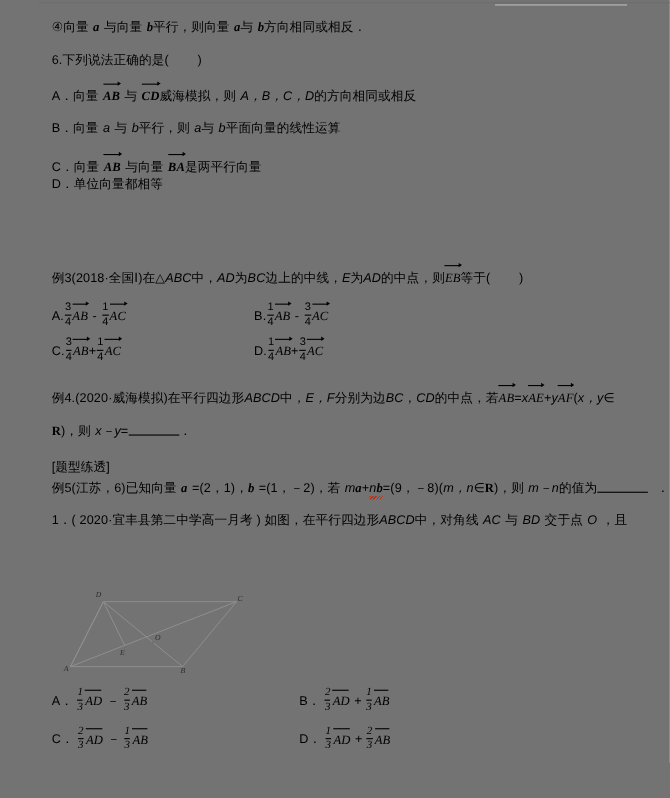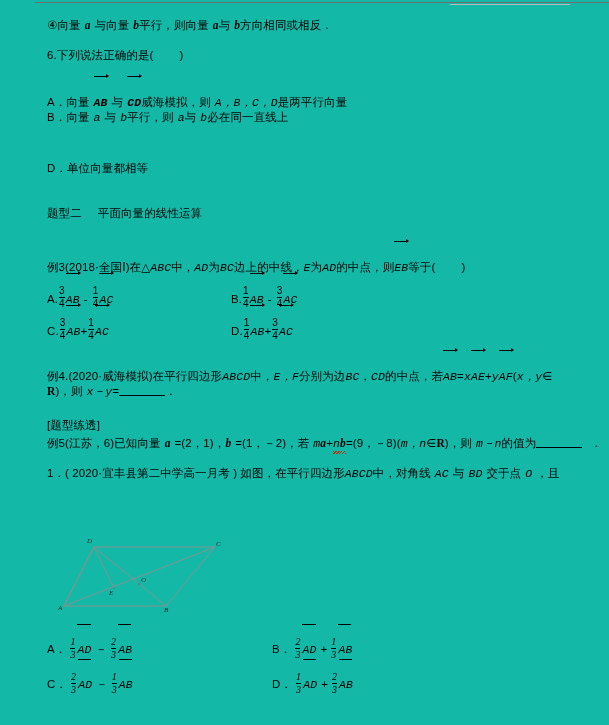--- a/index.html
+++ b/index.html
@@ -11,21 +11,21 @@
     width: 609px;
     height: 725px;
     position: relative;
     font-family: "Liberation Sans", "DejaVu Sans", sans-serif;
     color: #000000;
     overflow: hidden;
   }
   .page {
     position: absolute;
     inset: 0;
-    background: #14b8a6;
+    background: #737373;
   }
   
   .top-rule {
     position: absolute;
     left: 35px;
     top: 2px;
     width: 574px;
     height: 1px;
     background: #6e6e6e;
   }
@@ -40,33 +40,33 @@
 
   .line {
     position: absolute;
     left: 47px;
     font-size: 11.5px;
     line-height: 14px;
     white-space: nowrap;
     letter-spacing: 0.1px;
   }
   .cn { font-family: "Liberation Sans", "DejaVu Sans", sans-serif; }
-  .it  { font-style: italic; font-family: Liberation Mono, monospace; }
+  .it  { font-style: italic; font-family: Liberation Sans, sans-serif; }
   .bi  { font-style: italic; font-weight: bold; font-family: "Liberation Serif","DejaVu Serif", serif; }
   .bs  { font-weight: bold; font-family: "Liberation Serif","DejaVu Serif", serif; }
   .sp  { display:inline-block; width:4px; }
   .sp2 { display:inline-block; width:8px; }
 
   
   .vec {
     position: relative;
     display: inline-block;
     font-style: italic;
-    font-family: Liberation Mono, monospace;
-    padding-top: 18px;
+    font-family: Liberation Serif, serif;
+    padding-top: 3px;
   }
   .vec::before {
     content: "";
     position: absolute;
     left: 0; right: 1px; top: -2px;
     height: 1px;
     background: #000;
   }
   .vec::after {
     content: "";
@@ -160,35 +160,35 @@
 
   <div class="line" style="top:18px">
     <span class="cn">④</span><span class="cn">向量</span><span class="sp"></span><span class="bi">a</span><span class="sp"></span><span class="cn">与向量</span><span class="sp"></span><span class="bi">b</span><span class="cn">平行，则向量</span><span class="sp"></span><span class="bi">a</span><span class="cn">与</span><span class="sp"></span><span class="bi">b</span><span class="cn">方向相同或相反．</span>
   </div>
 
   <div class="line" style="top:48px">
     <span class="cn">6.下列说法正确的是(</span><span class="paren-gap"></span><span class="cn">)</span>
   </div>
 
   <div class="line" style="top:78px">
-    <span class="cn">A．</span><span class="cn">向量</span><span class="sp"></span><span class="vec bold">AB</span><span class="sp"></span><span class="cn">与</span><span class="sp"></span><span class="vec bold">CD</span><span class="cn">威海模拟，则</span><span class="sp"></span><span class="it">A，B，C，D</span><span class="cn">是两平行向量</span>
+    <span class="cn">A．</span><span class="cn">向量</span><span class="sp"></span><span class="vec bold">AB</span><span class="sp"></span><span class="cn">与</span><span class="sp"></span><span class="vec bold">CD</span><span class="cn">威海模拟，则</span><span class="sp"></span><span class="it">A，B，C，D</span><span class="cn">的方向相同或相反</span>
   </div>
 
   <div class="line" style="top:110px">
-    <span class="cn">B．</span><span class="cn">向量</span><span class="sp"></span><span class="it">a</span><span class="sp"></span><span class="cn">与</span><span class="sp"></span><span class="it">b</span><span class="cn">平行，则</span><span class="sp"></span><span class="it">a</span><span class="cn">与</span><span class="sp"></span><span class="it">b</span><span class="cn">必在同一直线上</span>
-  </div>
-
+    <span class="cn">B．</span><span class="cn">向量</span><span class="sp"></span><span class="it">a</span><span class="sp"></span><span class="cn">与</span><span class="sp"></span><span class="it">b</span><span class="cn">平行，则</span><span class="sp"></span><span class="it">a</span><span class="cn">与</span><span class="sp"></span><span class="it">b</span><span class="cn">平面向量的线性运算</span>
+  </div>
+
+  <div class="line" style="top:142px">
+    <span class="cn">C．</span><span class="cn">向量</span><span class="sp"></span><span class="vec bold">AB</span><span class="sp"></span><span class="cn">与向量</span><span class="sp"></span><span class="vec bold">BA</span><span class="cn">是两平行向量</span>
+  </div>
 
   <div class="line" style="top:161px">
     <span class="cn">D．</span><span class="cn">单位向量都相等</span>
   </div>
 
-  <div class="line" style="top:206px">
-    <span class="cn">题型二</span><span class="sp2"></span><span class="sp2"></span><span class="cn">平面向量的线性运算</span>
-  </div>
 
   <div class="line" style="top:243px">
     <span class="cn">例3(2018·全国</span><span class="cn">Ⅰ</span><span class="cn">)在△</span><span class="it">ABC</span><span class="cn">中，</span><span class="it">AD</span><span class="cn">为</span><span class="it">BC</span><span class="cn">边上的中线，</span><span class="it">E</span><span class="cn">为</span><span class="it">AD</span><span class="cn">的中点，则</span><span class="vec" style="font-style:italic">EB</span><span class="cn">等于(</span><span class="paren-gap"></span><span class="cn">)</span>
   </div>
 
   <div class="line" style="top:275px">
     <span class="cn">A.</span><span class="frac"><span class="num">3</span><span class="bar"></span><span class="den">4</span></span><span class="vec">AB</span><span class="sp"></span><span>-</span><span class="sp"></span><span class="frac"><span class="num">1</span><span class="bar"></span><span class="den">4</span></span><span class="vec">AC</span>
   </div>
 
   <div class="line" style="left:231px; top:275px">

